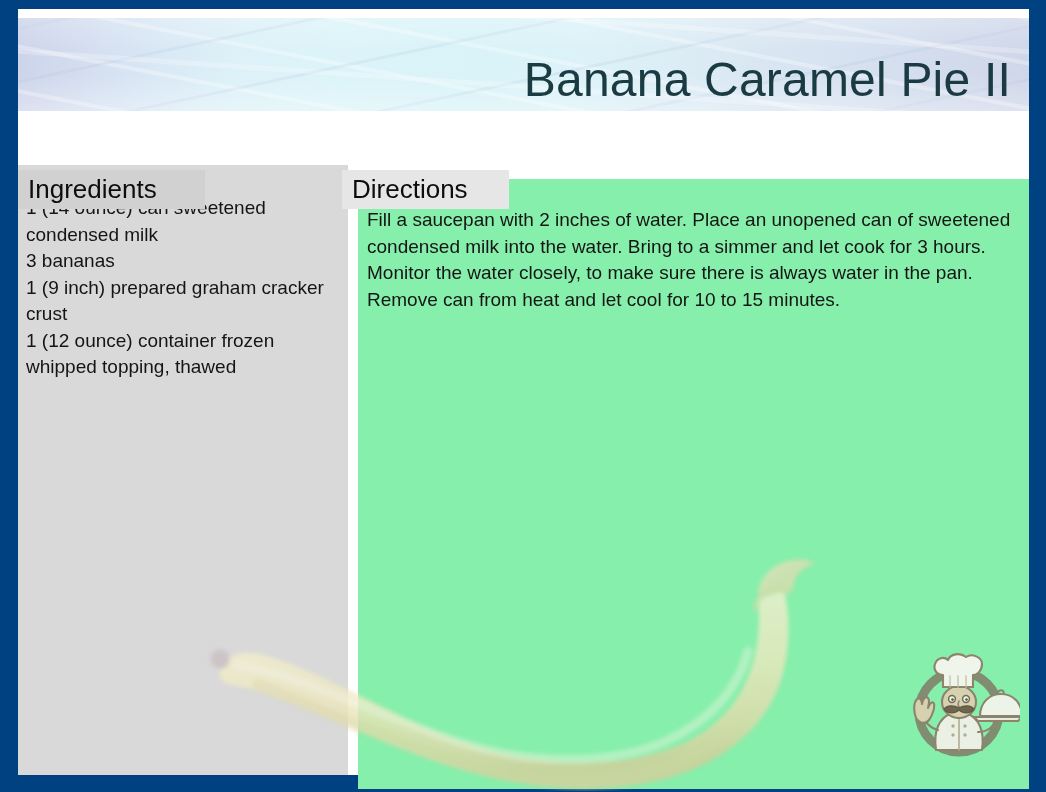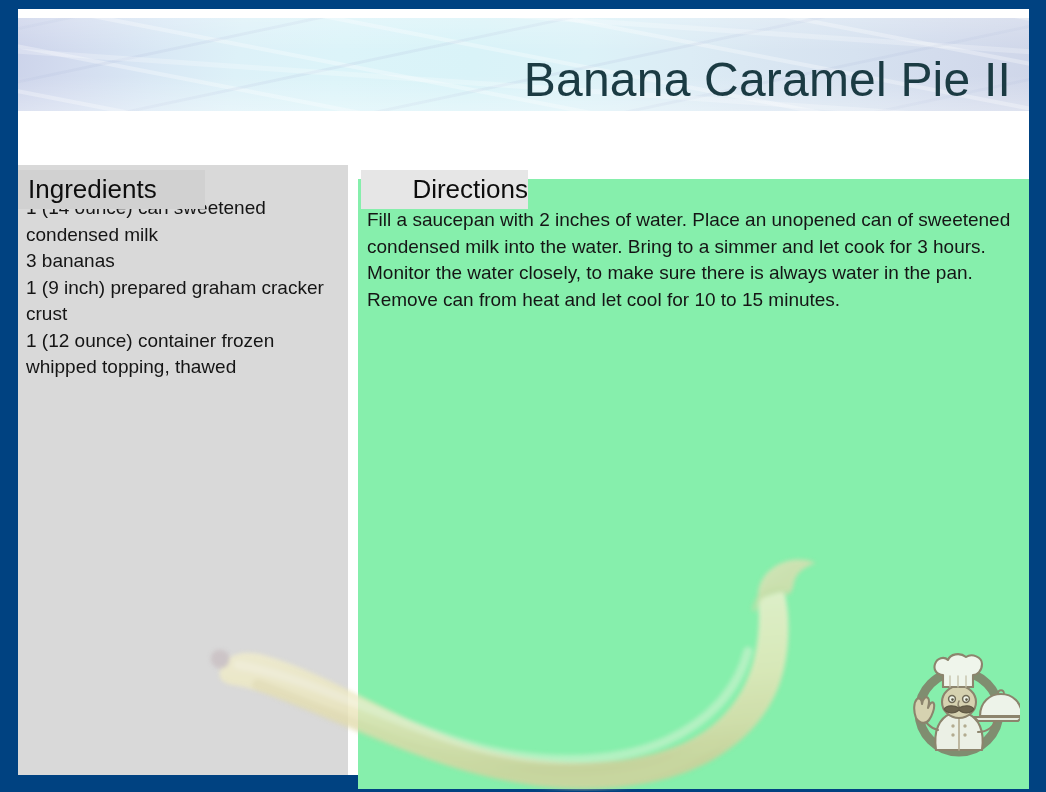--- a/index.html
+++ b/index.html
@@ -146,24 +146,23 @@
     box-sizing: border-box;
     white-space: nowrap;
     margin-top: 44px;
   }
   .tab-ingredients {
     left: 0px;
     width: 187px;
     background: #d1d1d1;
   }
   .tab-directions {
-    left: 343px;
+    left: 324px;
     width: 167px;
     background: #e6e6e6;
-    text-align: right;
   }
 
   .panel-text {
     position: absolute;
     font-size: 19px;
     line-height: 26.5px;
     color: #151515;
   }
   .ingredients-text {
     left: 8px;

